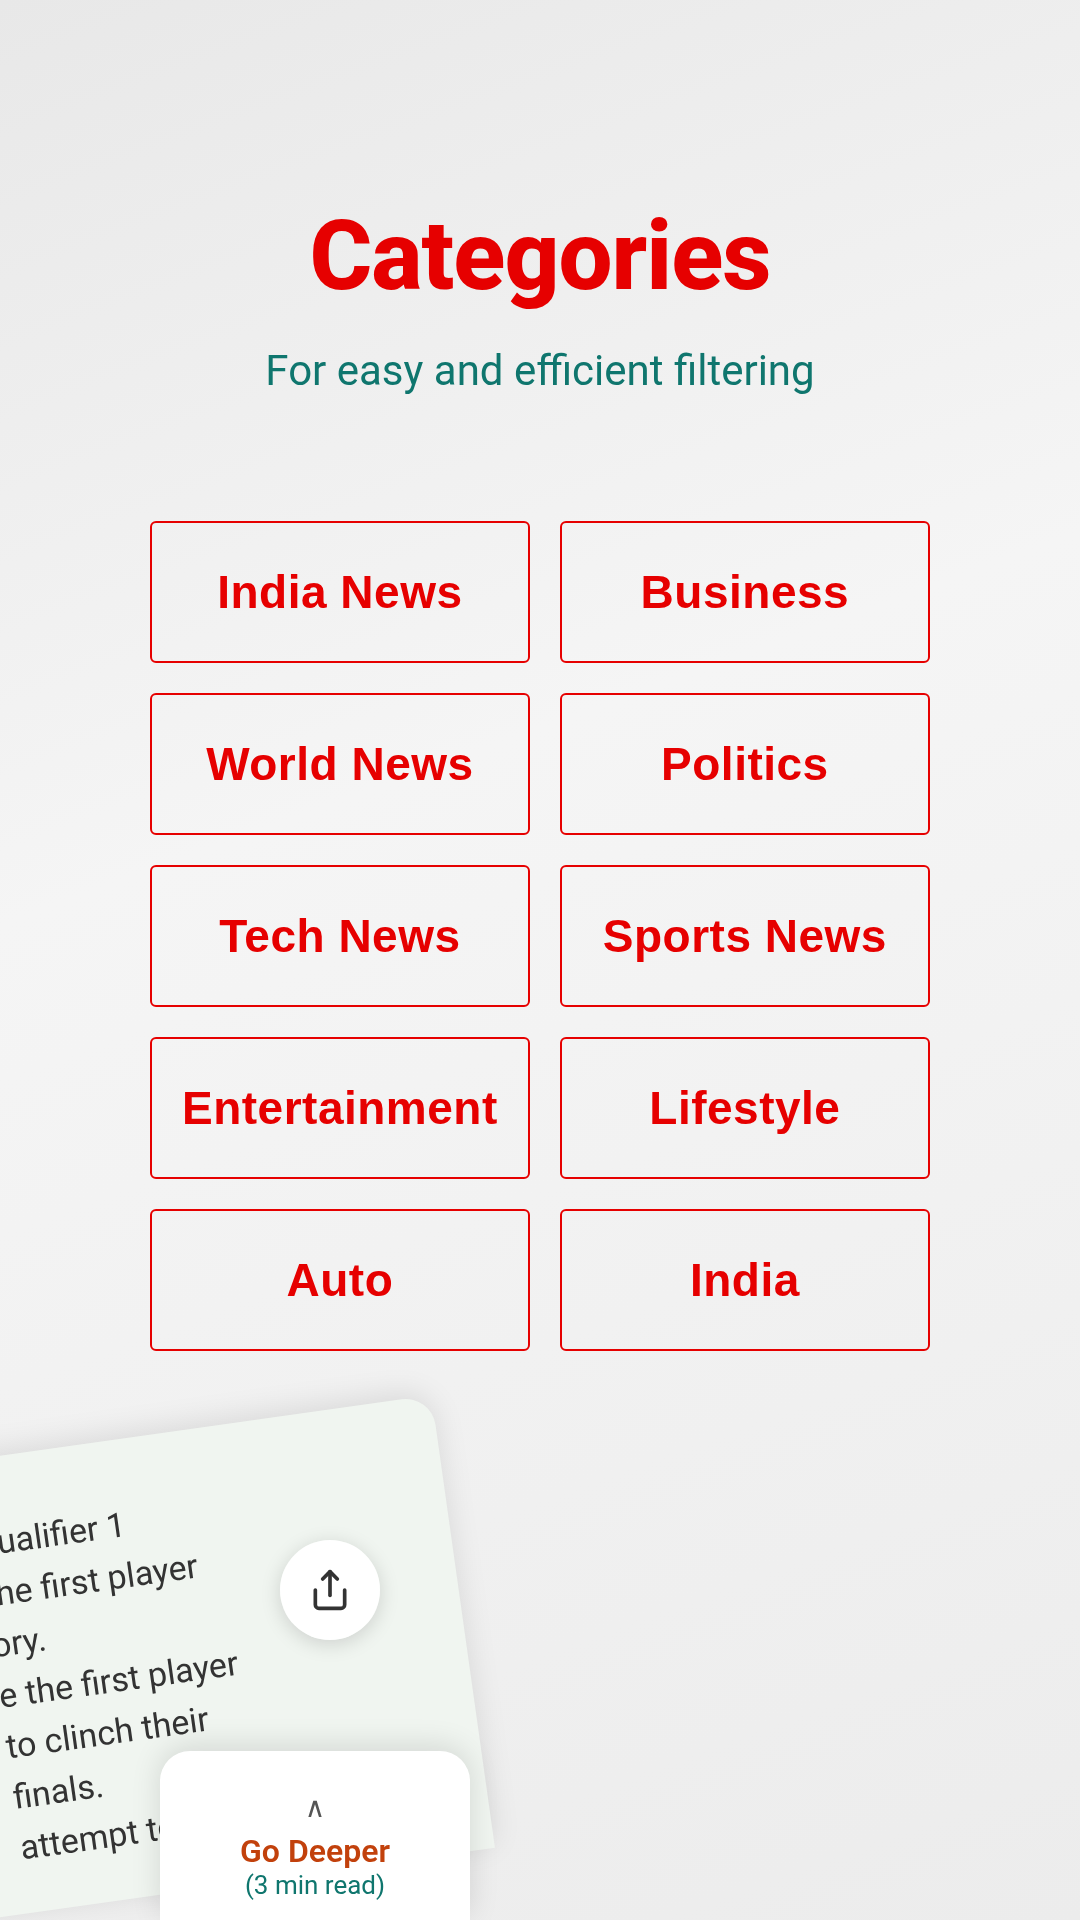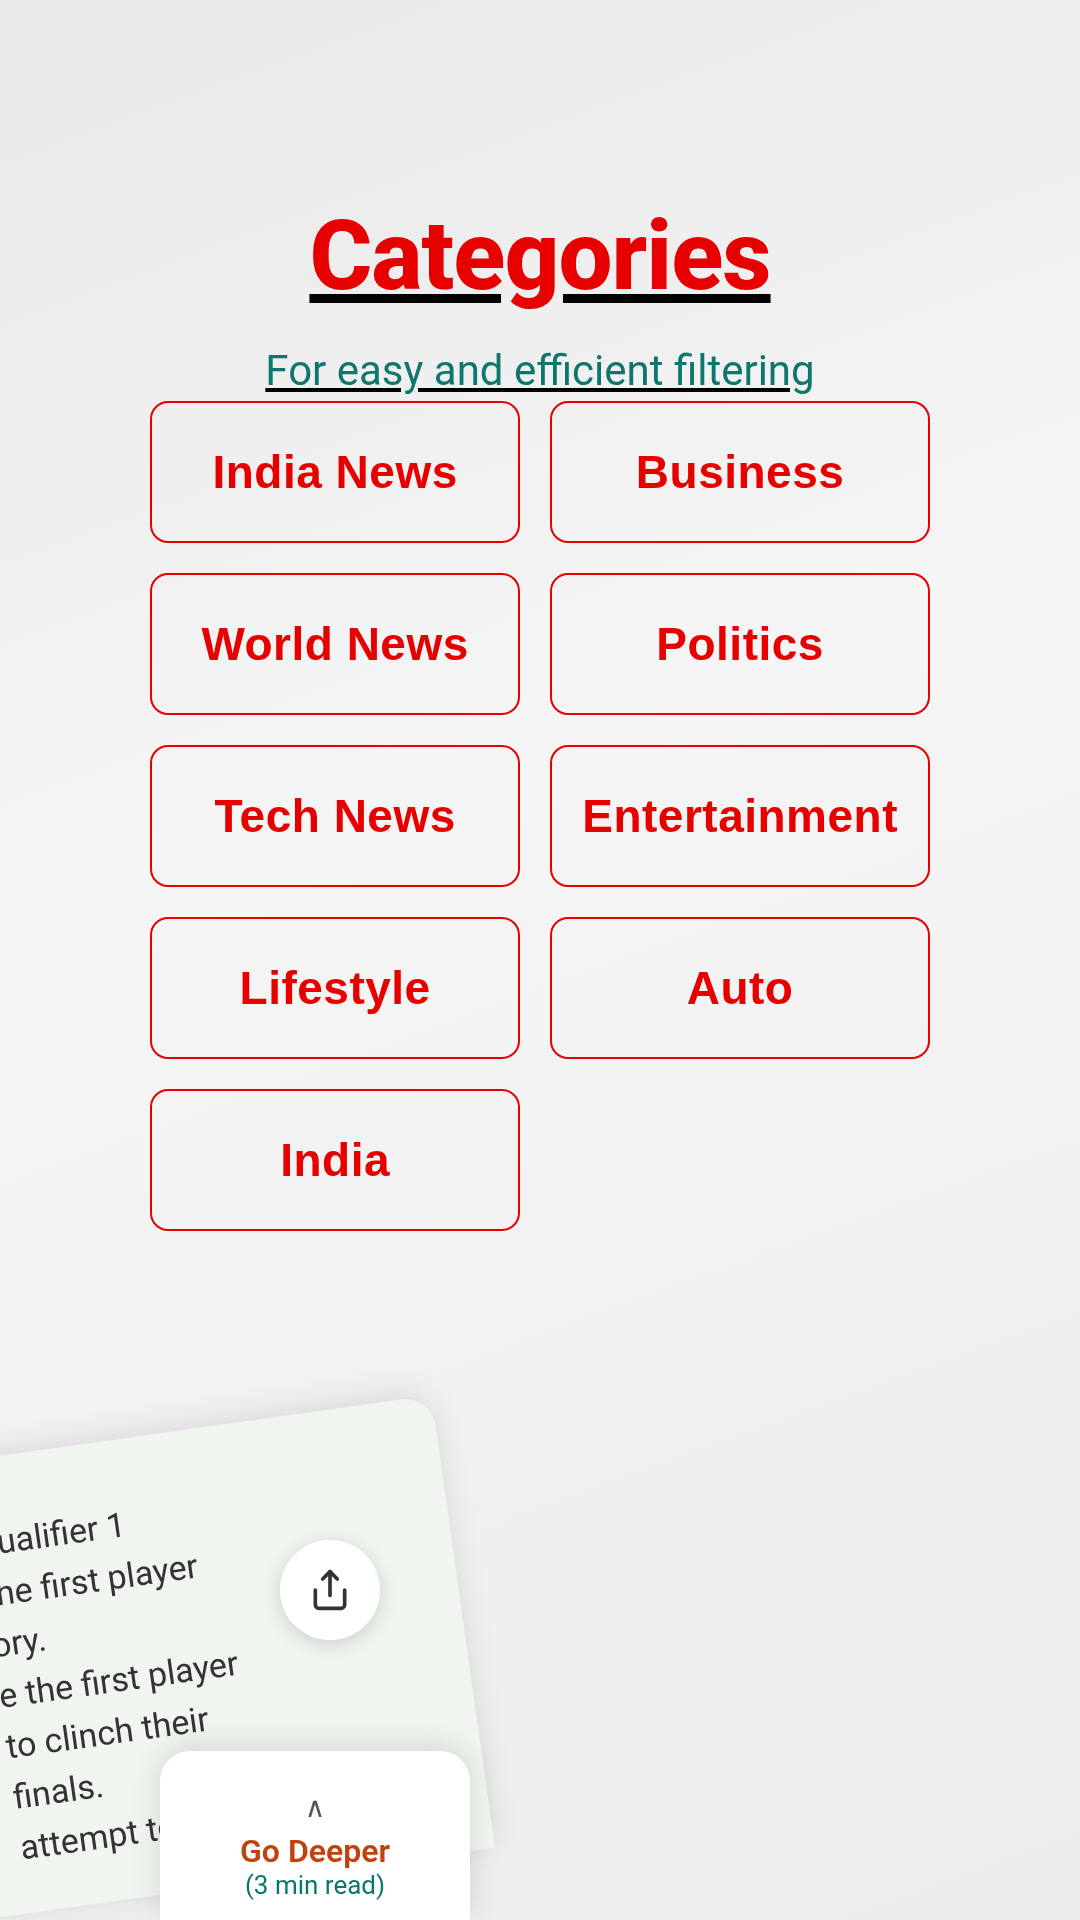--- a/index.html
+++ b/index.html
@@ -32,21 +32,21 @@
       position: relative;
       z-index: 1;
       display: flex;
       flex-direction: column;
       align-items: center;
       padding-top: 200px;
     }
 
     .header-section {
       text-align: center;
-      text-decoration: underline;
+      margin-bottom: 120px;
     }
 
     .page-title {
       font-size: 96px;
       font-weight: 800;
       color: #e60000;
       letter-spacing: -1px;
       margin-bottom: 30px;
     }
 
@@ -62,21 +62,21 @@
     .categories-grid {
       display: grid;
       grid-template-columns: 1fr 1fr;
       gap: 30px;
       width: 780px;
     }
 
     .category-btn {
       border: 2.5px solid #e60000;
       background: transparent;
-      border-radius: 18px;
+      border-radius: 6px;
       padding: 42px 30px;
       font-size: 46px;
       font-weight: 700;
       color: #e60000;
       cursor: pointer;
       text-align: center;
       letter-spacing: 0.5px;
       transition: background 0.15s, color 0.15s;
     }
 
@@ -175,20 +175,21 @@
     <h1 class="page-title">Categories</h1>
     <p class="page-subtitle">For easy and efficient filtering</p>
   </div>
 
   <div class="categories-grid" id="categories-grid">
   <button class="category-btn">India News</button>
       <button class="category-btn">Business</button>
       <button class="category-btn">World News</button>
       <button class="category-btn">Politics</button>
       <button class="category-btn">Tech News</button>
+      <button class="category-btn">Sports News</button>
       <button class="category-btn">Entertainment</button>
       <button class="category-btn">Lifestyle</button>
       <button class="category-btn">Auto</button>
       <button class="category-btn">India</button>
     </div>
 
 </div>
 
 <div class="bottom-overlay">
   <div class="news-card-preview">

